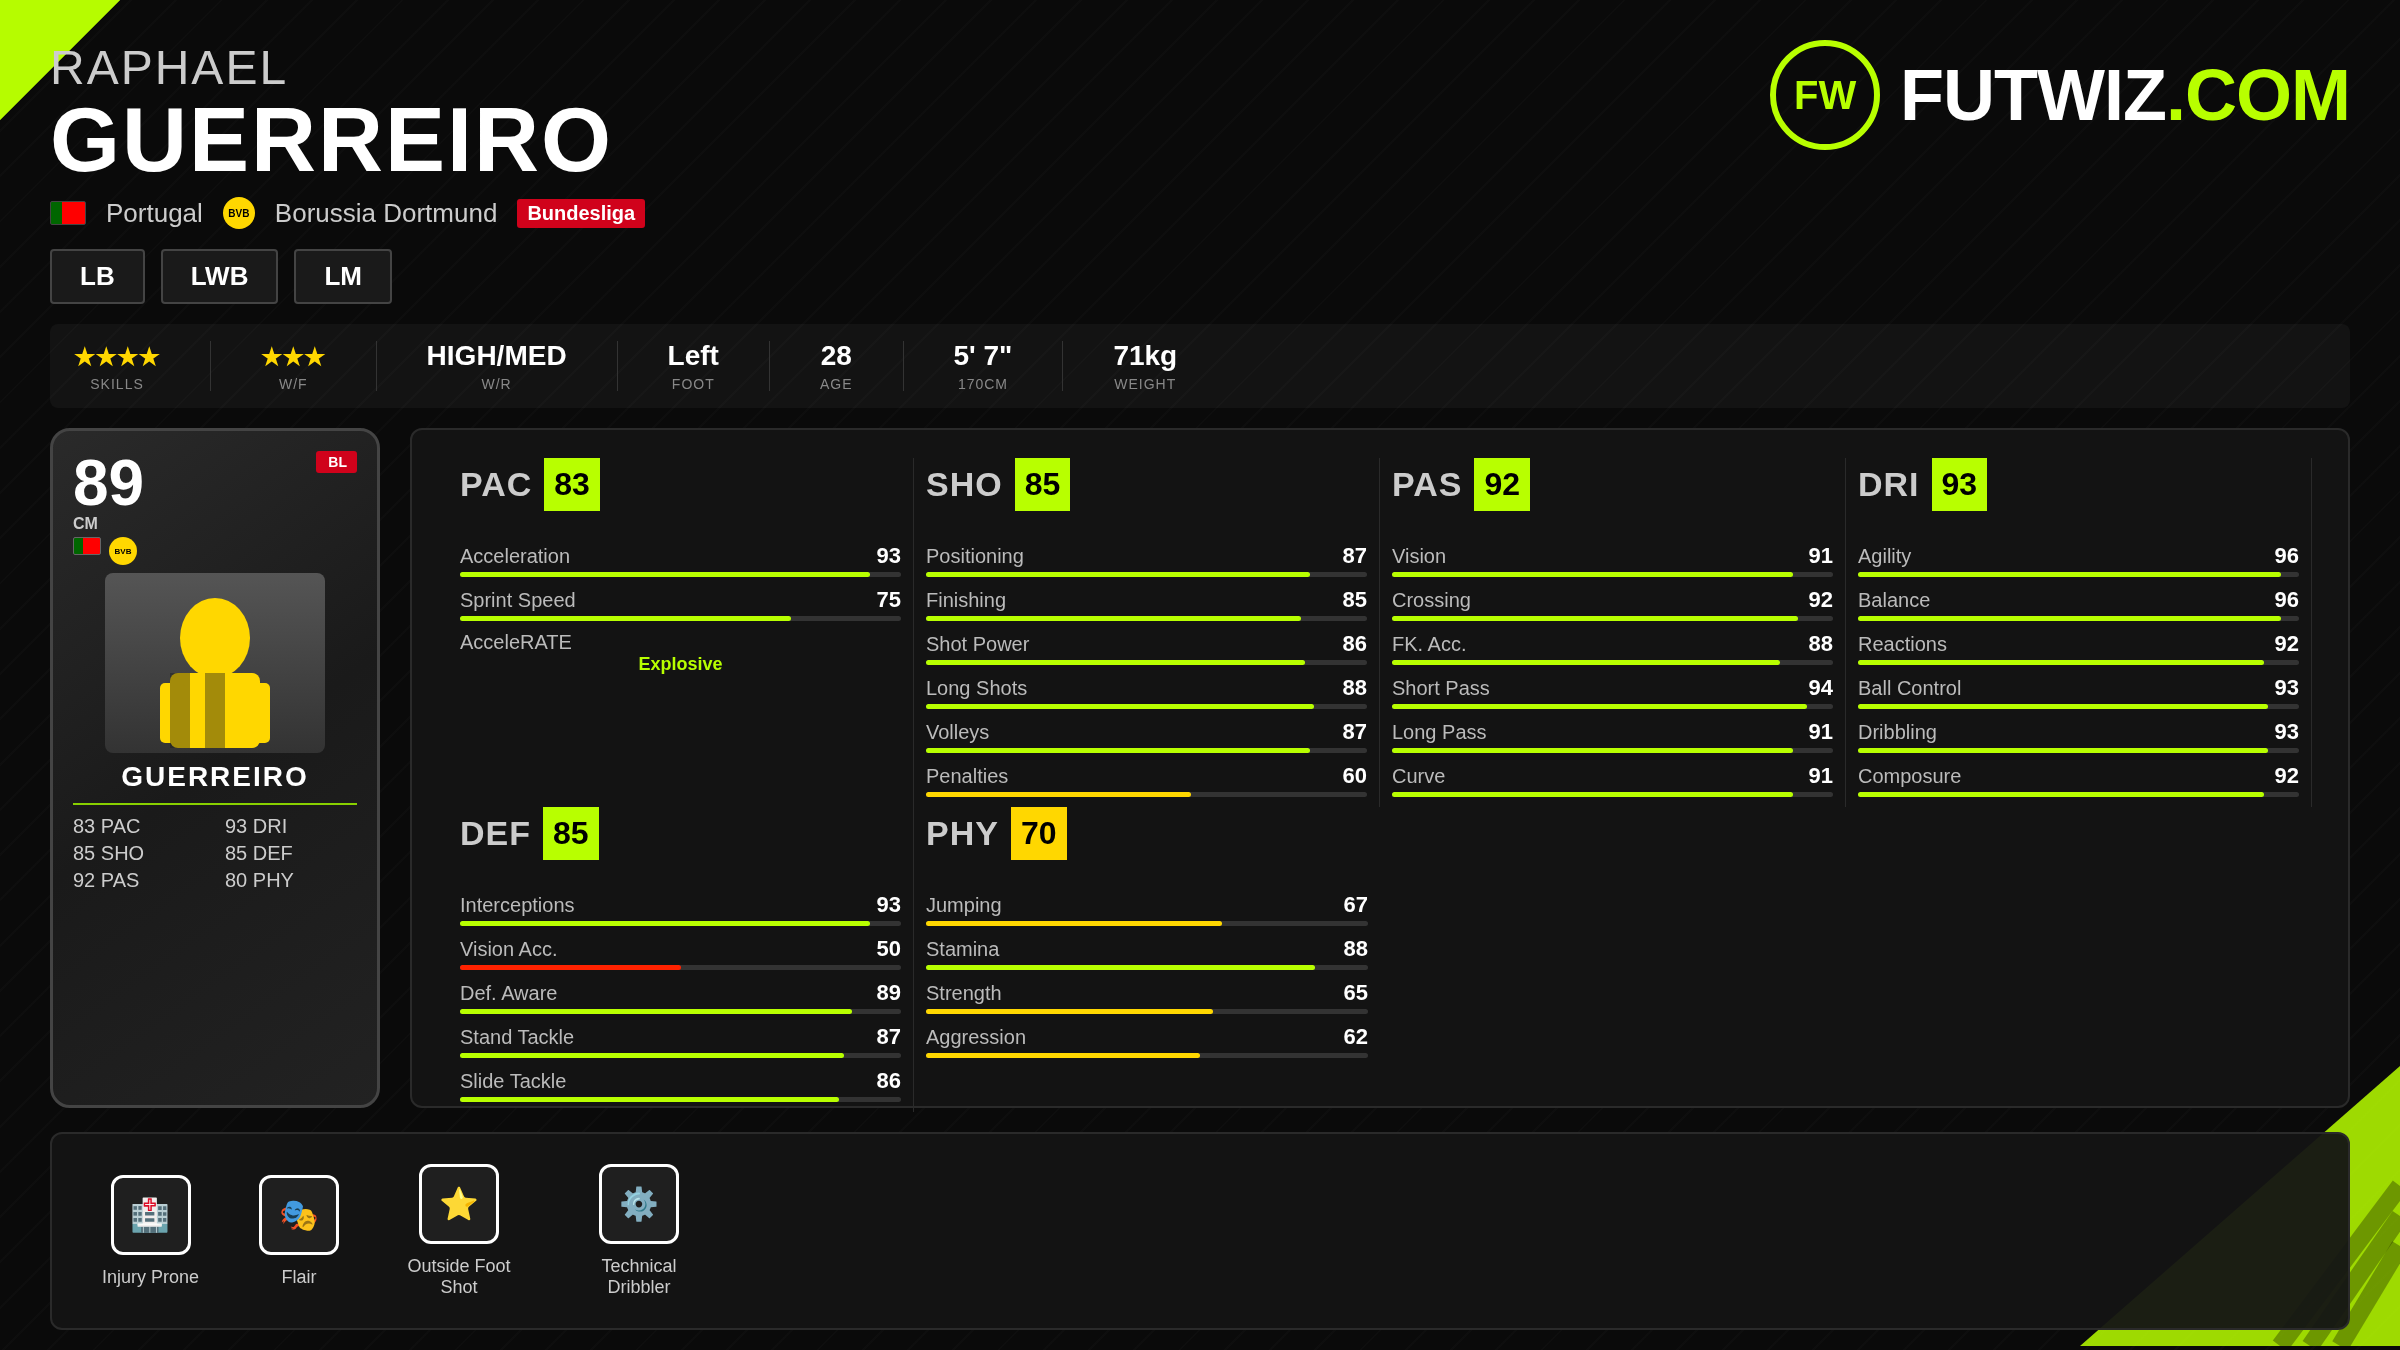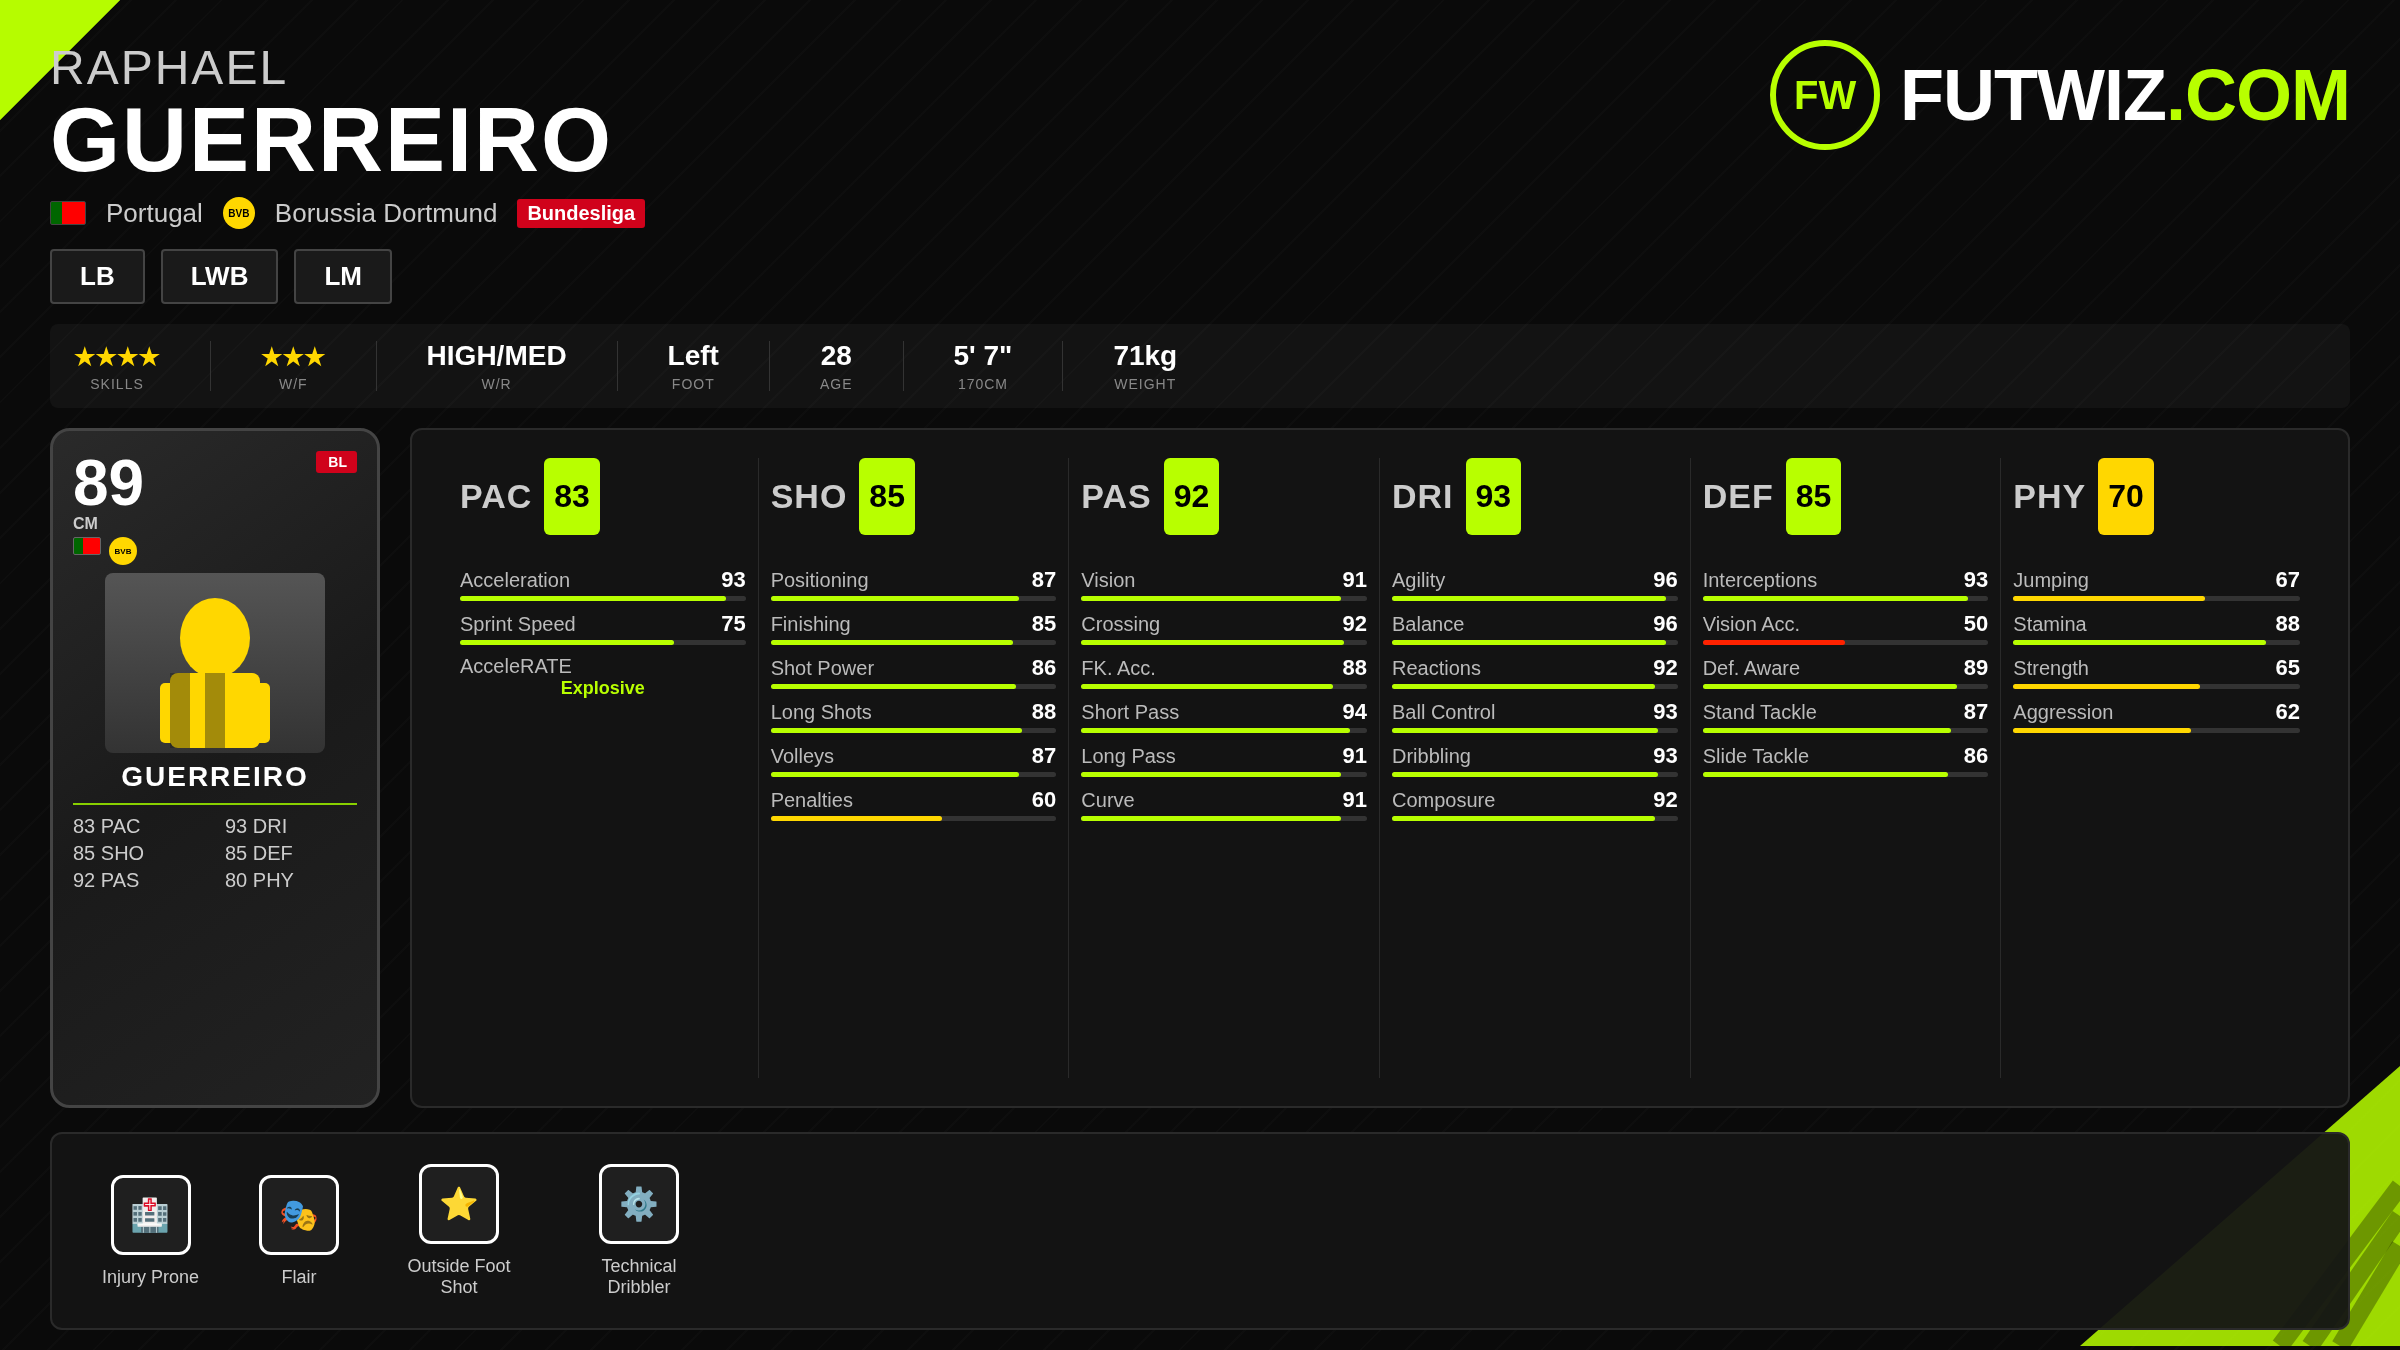--- a/index.html
+++ b/index.html
@@ -257,21 +257,21 @@
     }
 
     
     .stats-section {
       flex: 1;
       background: rgba(20,20,20,0.95);
       border: 2px solid #2a2a2a;
       border-radius: 12px;
       padding: 28px 36px;
       display: grid;
-      grid-template-columns: repeat(6, 1fr);
+      grid-template-columns: repeat(4, 1fr);
       gap: 0;
     }
 
     .stat-column {
       padding: 0 12px;
       border-right: 1px solid #2a2a2a;
     }
     .stat-column:last-child {
       border-right: none;
     }
@@ -287,22 +287,22 @@
       font-size: 34px;
       font-weight: 900;
       color: #ccc;
       letter-spacing: 1px;
     }
     .stat-cat-value {
       font-size: 32px;
       font-weight: 900;
       color: #000;
       background: #b8ff00;
-      padding: 20px 10px;
-      border-radius: 6px;
+      padding: 8px 10px;
+      border-radius: 0;
       min-width: 52px;
     }
     .stat-cat-value.gold {
       background: #ffd700;
     }
     .stat-name {
       font-size: 20px;
       color: #bbb;
       min-width: 130px;
     }

